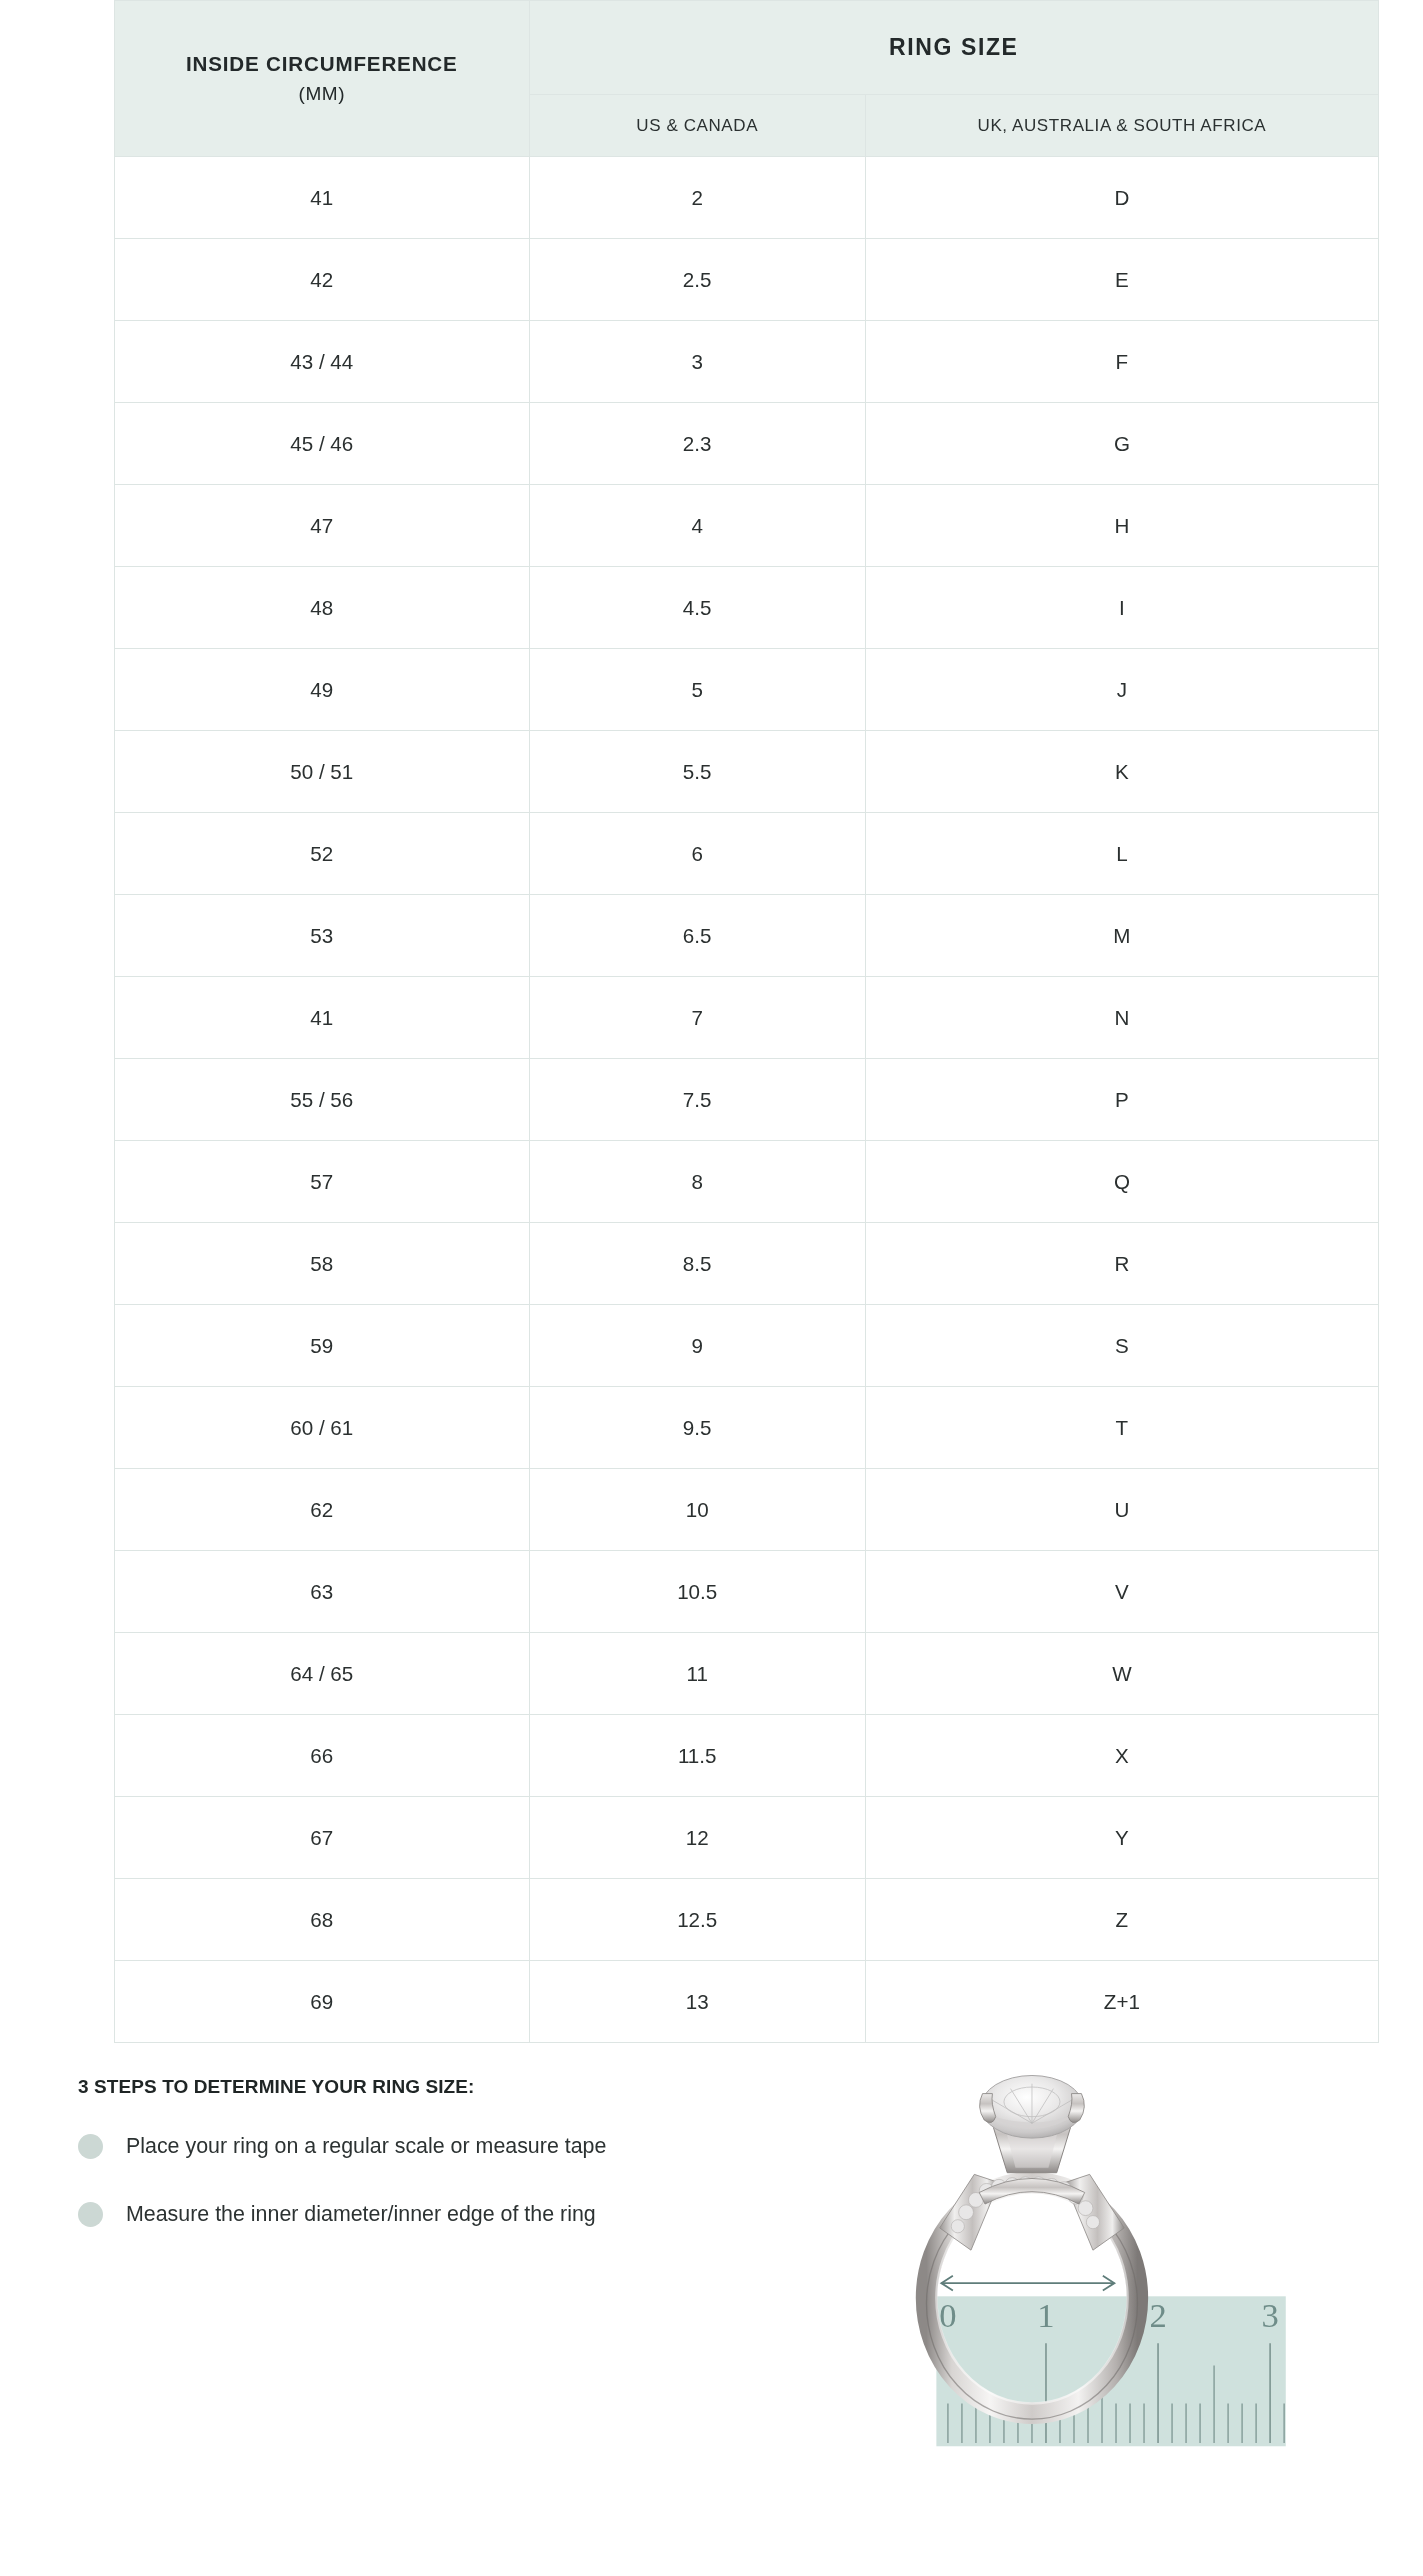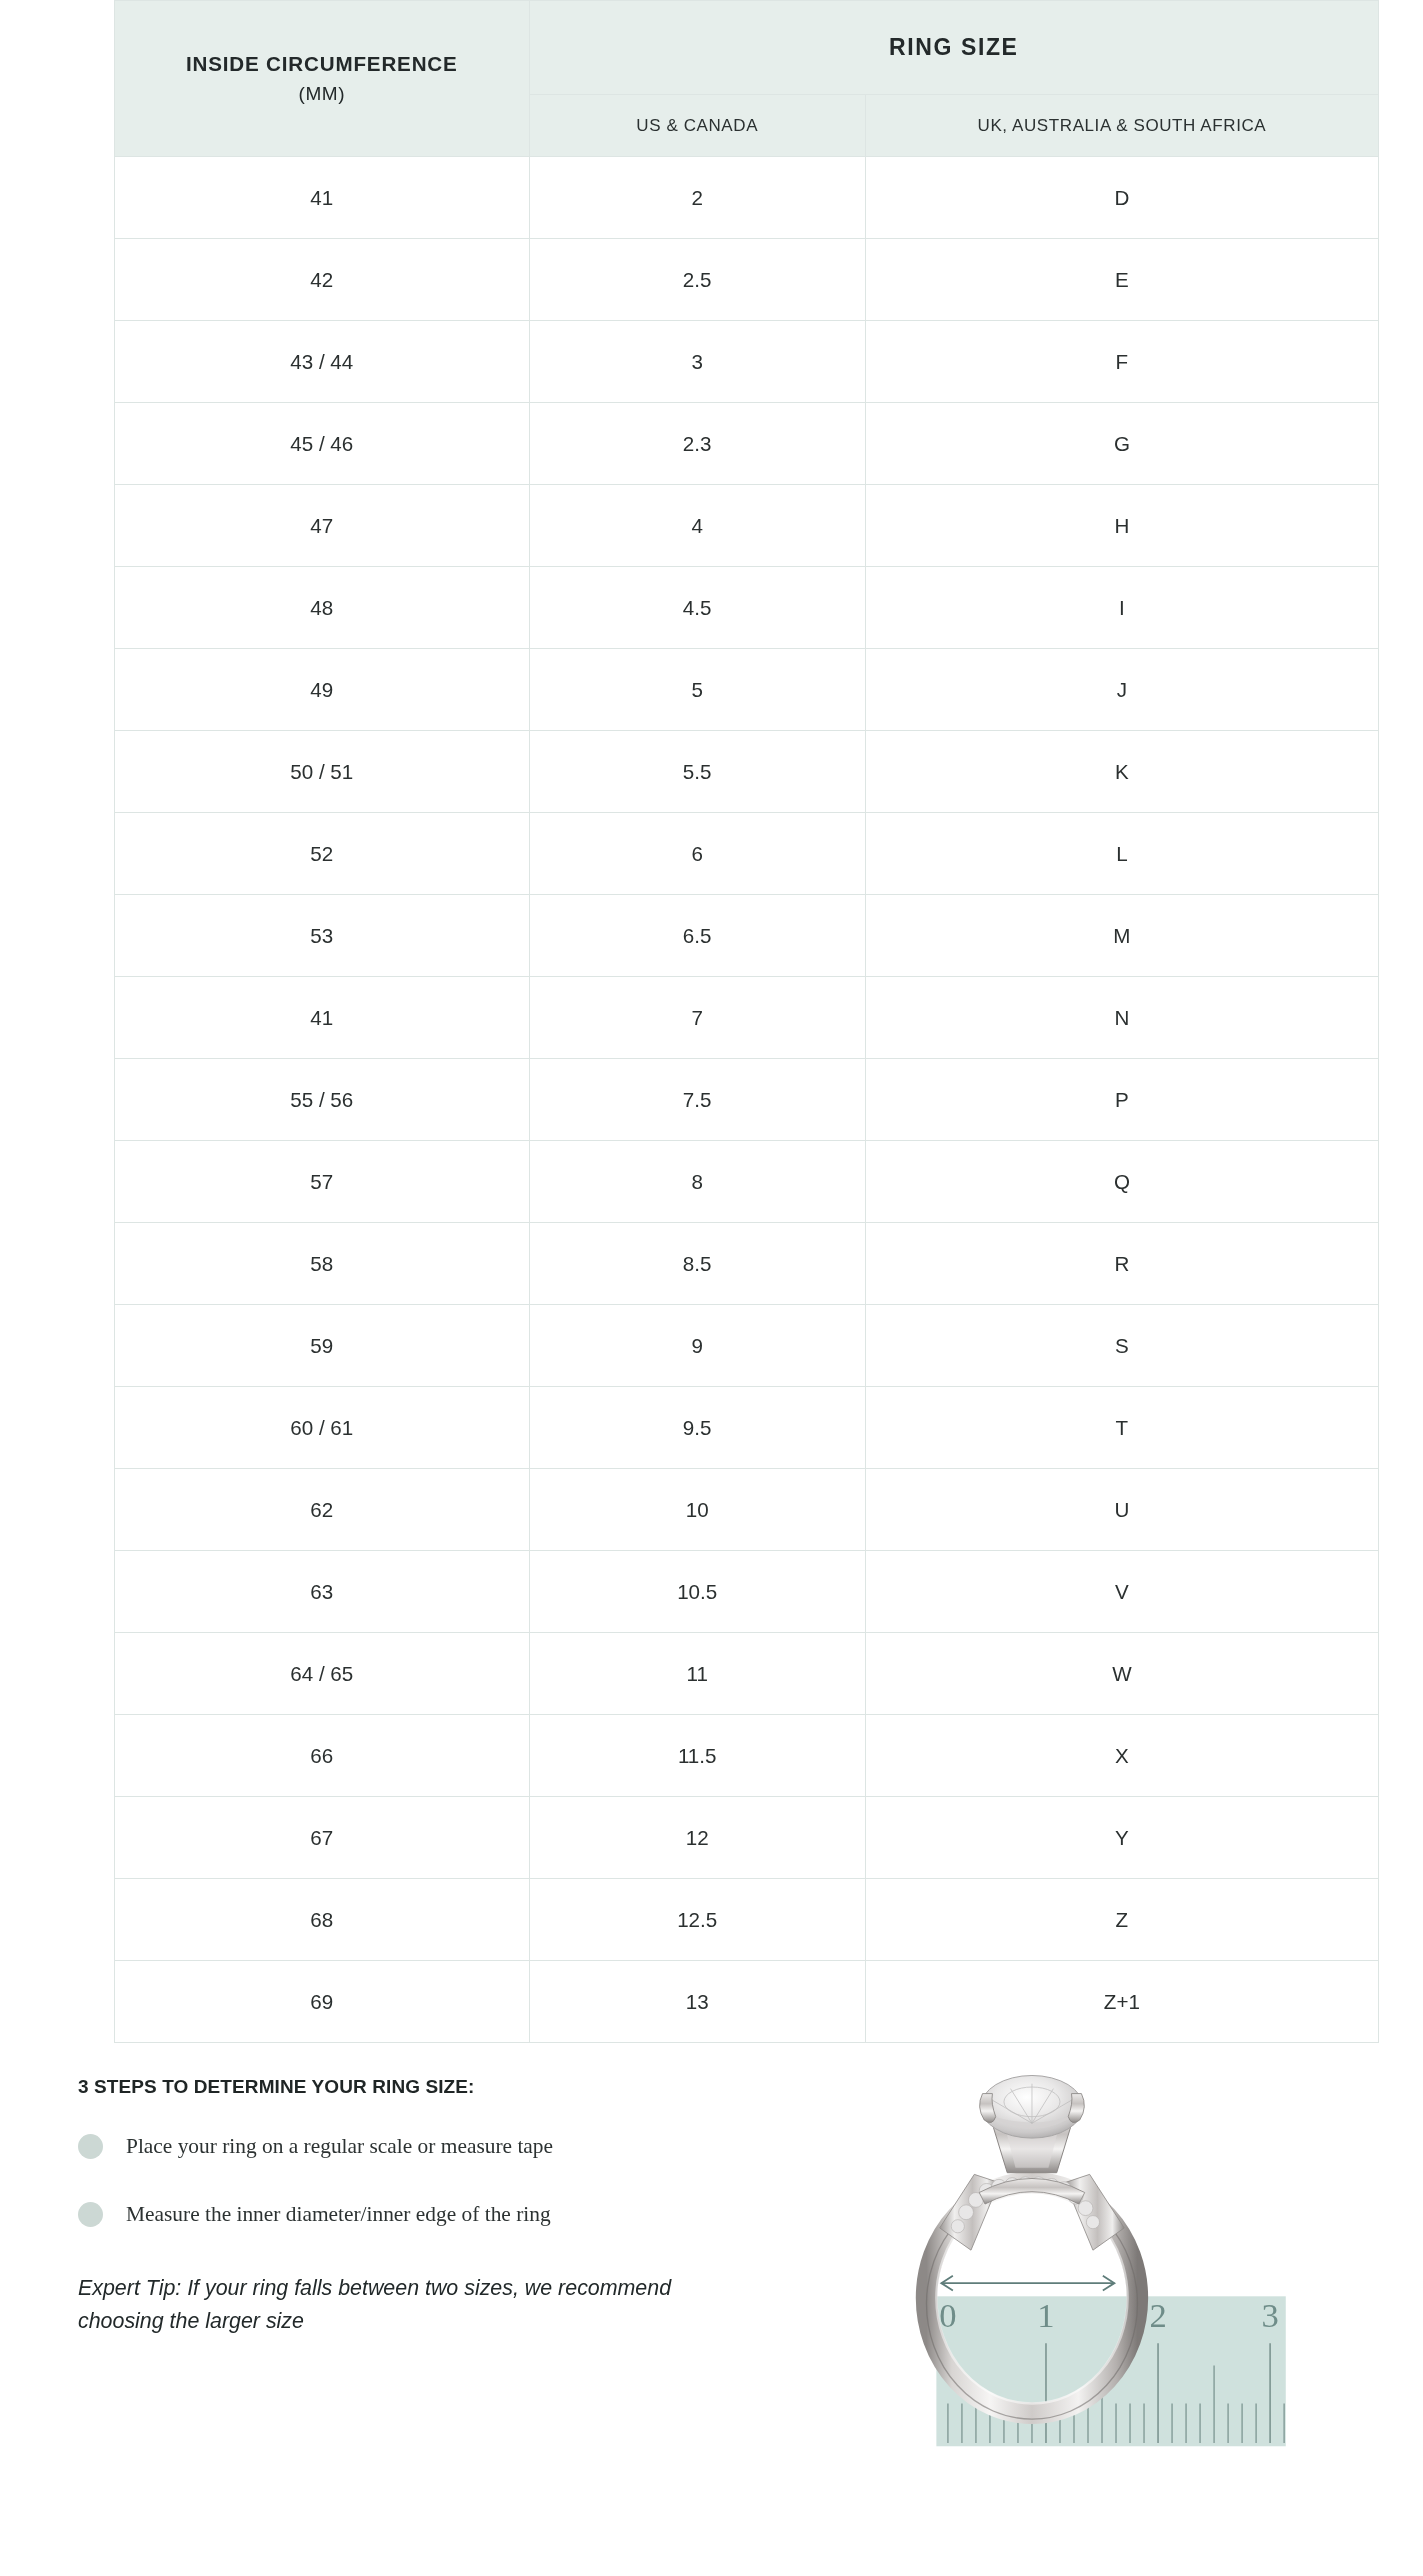--- a/index.html
+++ b/index.html
@@ -108,21 +108,20 @@
     height: 25px;
     border-radius: 50%;
     background: #ccd8d4;
     flex: 0 0 25px;
     margin-right: 23px;
   }
   .step-text {
     font-size: 21.4px;
     color: #2c3232;
     line-height: 1.3;
-    font-family: Liberation Serif, serif;
   }
   .expert-tip {
     margin-top: 43px;
     font-size: 21.4px;
     font-style: italic;
     font-weight: 400;
     line-height: 1.55;
     color: #22292a;
     max-width: 659px;
   }
@@ -291,21 +290,20 @@
     <div id="steps-list">
         <div class="step-row">
           <span class="step-bullet"></span>
           <span class="step-text">Place your ring on a regular scale or measure tape</span>
         </div>
         <div class="step-row">
           <span class="step-bullet"></span>
           <span class="step-text">Measure the inner diameter/inner edge of the ring</span>
         </div>
       </div>
-    <p class="expert-tip">Expert Tip: If your ring falls between two sizes, we recommend choosing the larger size</p>
   </div>
 
   <div class="ring-illustration">
     <svg viewBox="0 0 540 500" xmlns="http://www.w3.org/2000/svg">
       <defs>
         <linearGradient id="bandGrad" x1="0" y1="0" x2="1" y2="0">
           <stop offset="0%" stop-color="#8d8987"></stop>
           <stop offset="12%" stop-color="#d8d5d3"></stop>
           <stop offset="30%" stop-color="#f6f5f4"></stop>
           <stop offset="50%" stop-color="#cfcbc9"></stop>

